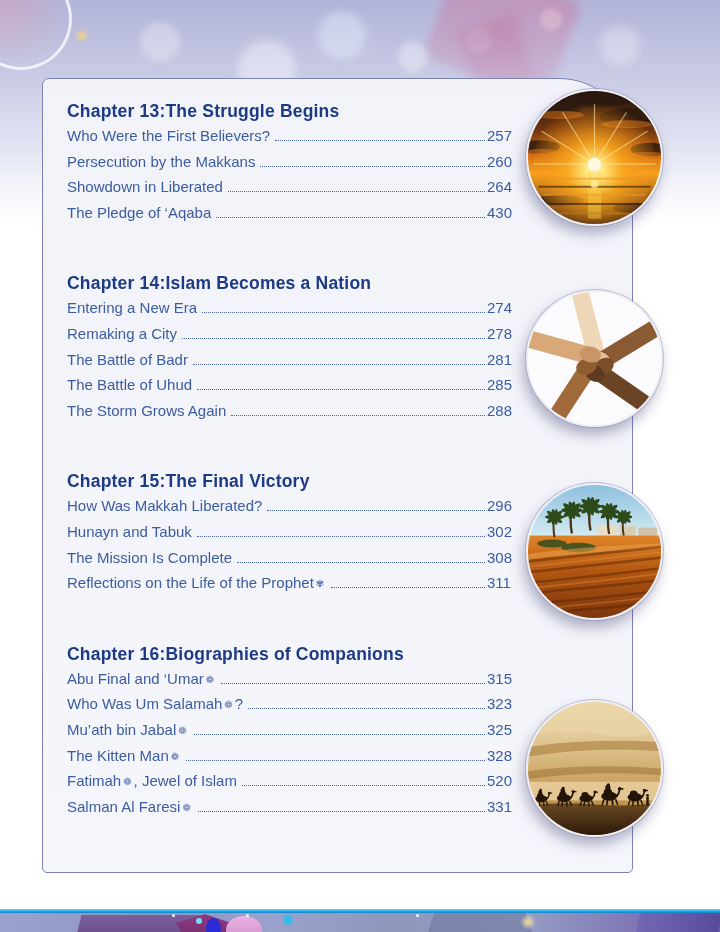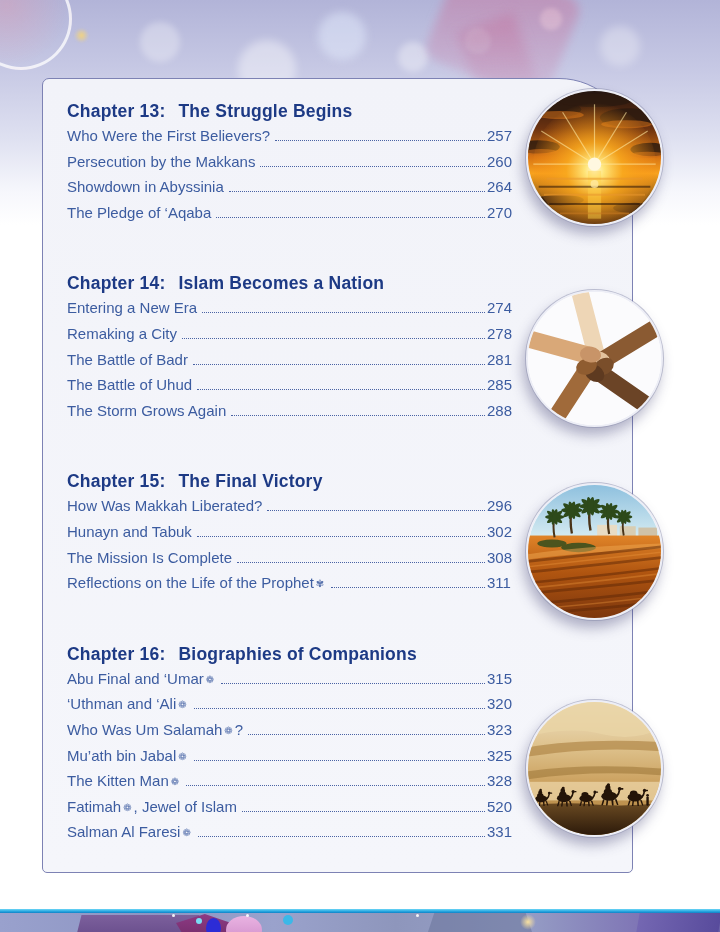--- a/index.html
+++ b/index.html
@@ -44,21 +44,21 @@
     border:1.5px solid #7d82b4;
     border-radius:7px 74px 5px 5px;
     box-sizing:border-box;
   }
   .toc{position:absolute;left:24px;top:20px;width:452px;}
   .section{margin-bottom:42px;}
   .chapter-heading{
     font-size:17.5px;font-weight:bold;color:#1d3a85;
     line-height:24px;margin:0 0 4px 0;letter-spacing:.2px;
   }
-  .chapter-heading .lbl{margin-right:13px;}
+  .chapter-heading .lbl{margin-right:0;}
   .row{
     display:flex;align-items:baseline;height:25.6px;
     color:#3c5ca0;font-size:15px;
   }
   .row .t{white-space:nowrap;}
   .row .hon{font-size:10px;color:#5570ac;margin:0 2px;position:relative;top:-1px;}
   .row .dots{flex:1;border-bottom:1.7px dotted #4a63a4;margin:0 2px 0 5px;min-width:12px;}
   .row .pg{min-width:32px;text-align:left;}
   
   .photo{
@@ -121,29 +121,29 @@
     <span class="pg">257</span>
   </div>
 
   <div class="row">
     <span class="t"><span>Persecution by the Makkans</span></span>
     <span class="dots"></span>
     <span class="pg">260</span>
   </div>
 
   <div class="row">
-    <span class="t"><span>Showdown in Abyssinia</span></span>
+    <span class="t"><span>Showdown in Liberated</span></span>
     <span class="dots"></span>
     <span class="pg">264</span>
   </div>
 
   <div class="row">
     <span class="t"><span>The Pledge of ‘Aqaba</span></span>
     <span class="dots"></span>
-    <span class="pg">270</span>
+    <span class="pg">430</span>
   </div>
 </div>
   </div>
 
   <div class="section">
     <div class="chapter-heading">
       <span class="lbl">Chapter 14:</span><span>Islam Becomes a Nation</span>
     </div>
     <div>
   <div class="row">
@@ -214,25 +214,20 @@
     <div class="chapter-heading">
       <span class="lbl">Chapter 16:</span><span>Biographies of Companions</span>
     </div>
     <div>
   <div class="row">
     <span class="t"><span>Abu Final and ‘Umar</span><span class="hon">❁</span></span>
     <span class="dots"></span>
     <span class="pg">315</span>
   </div>
 
-  <div class="row">
-    <span class="t"><span>‘Uthman and ‘Ali</span><span class="hon">❁</span></span>
-    <span class="dots"></span>
-    <span class="pg">320</span>
-  </div>
 
   <div class="row">
     <span class="t"><span>Who Was Um Salamah</span><span class="hon">❁</span><span>?</span></span>
     <span class="dots"></span>
     <span class="pg">323</span>
   </div>
 
   <div class="row">
     <span class="t"><span>Mu’ath bin Jabal</span><span class="hon">❁</span></span>
     <span class="dots"></span>

